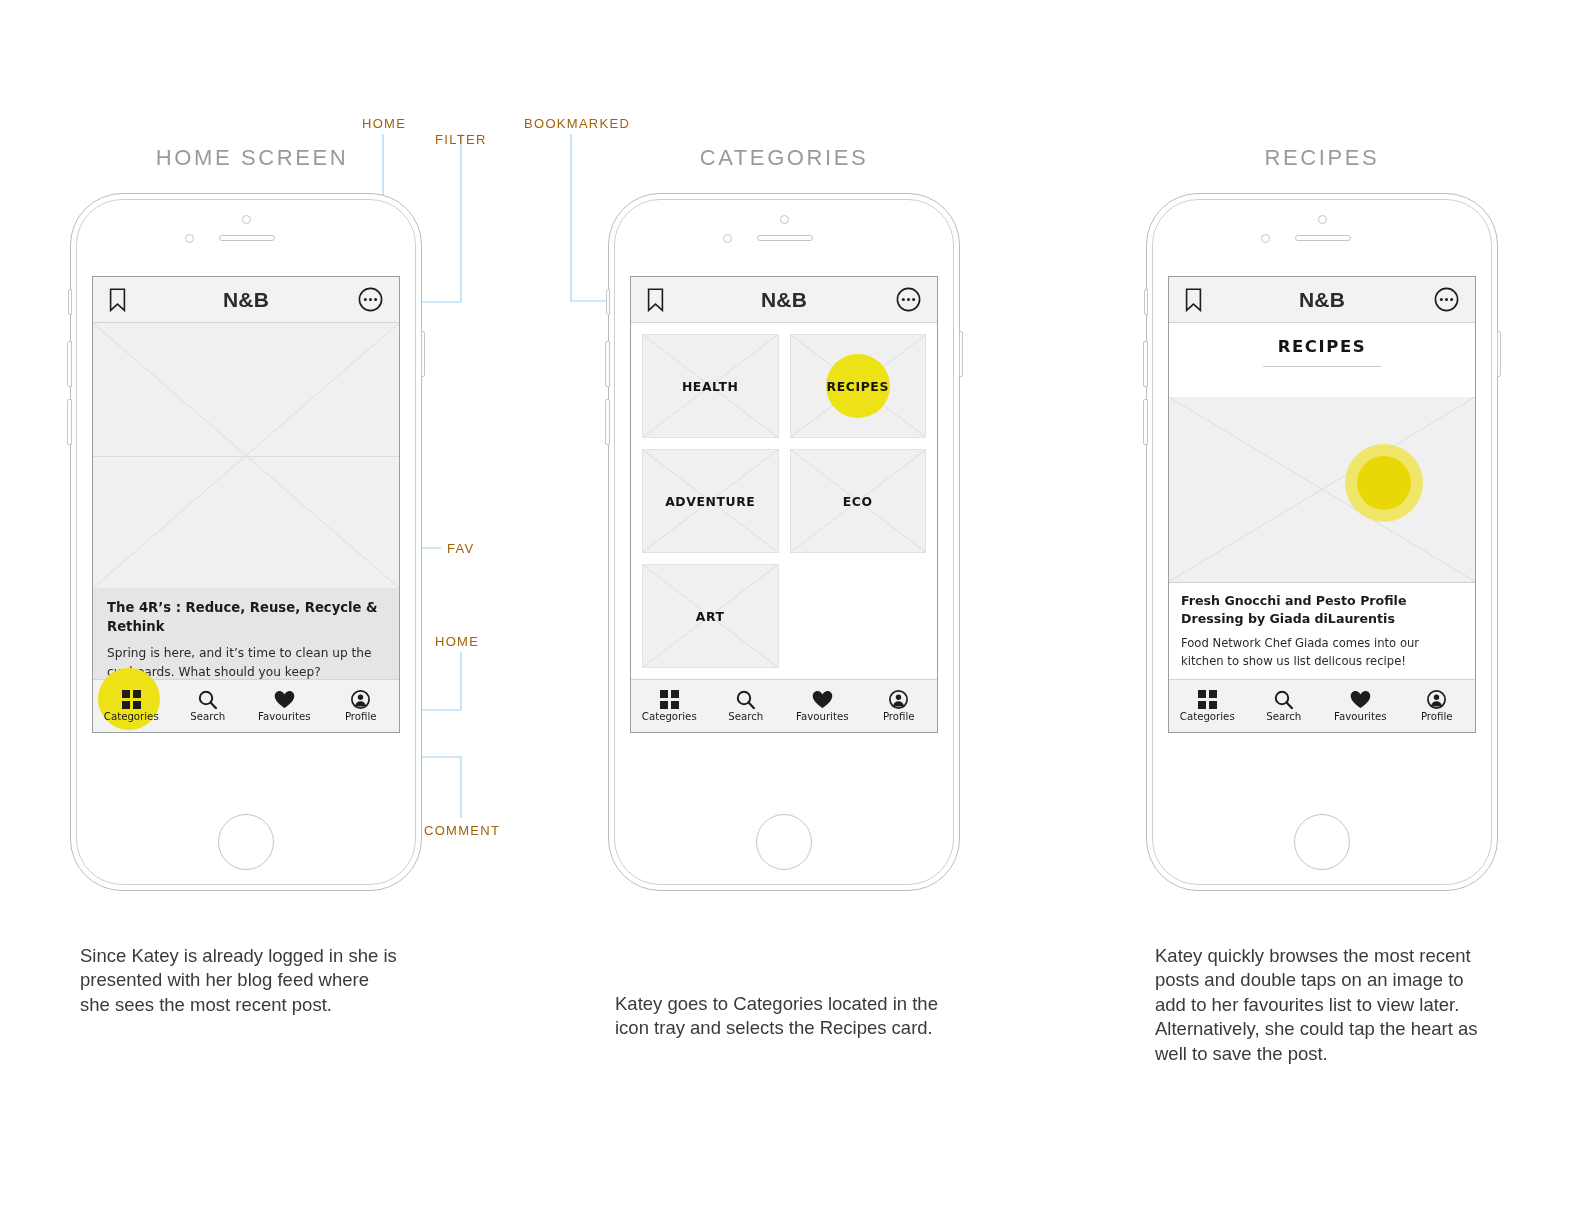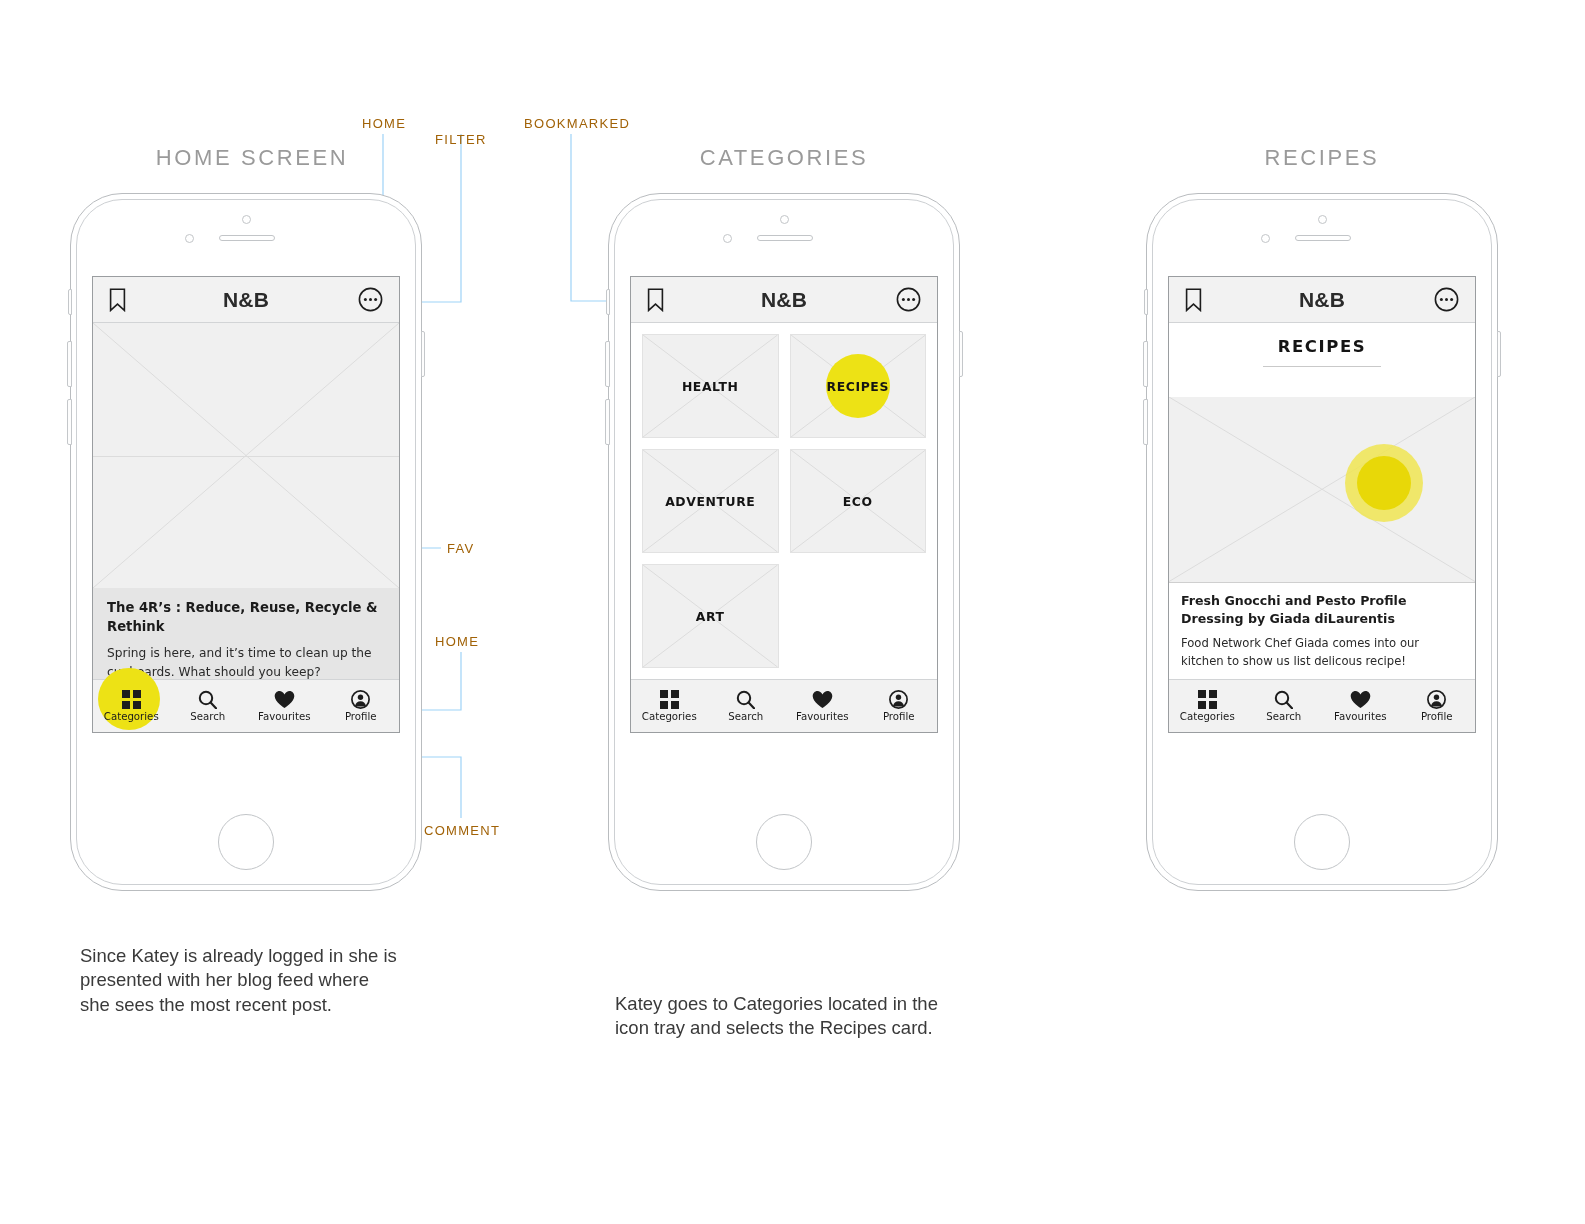--- a/index.html
+++ b/index.html
@@ -628,14 +628,15 @@
             <path d="M3.9,16.4 C4.6,12.9 6.8,11.3 9.5,11.3 C12.2,11.3 14.4,12.9 15.1,16.4 Z" fill="#1d1d1d"></path>
           </svg>
           <span class="tab-label">Profile</span>
         </div>
       </div>
     </div>
   </div>
 
   <div class="caption" style="left:80px;  top:944px; width:318px;">Since Katey is already logged in she is presented with her blog feed where she sees the most recent post.</div>
   <div class="caption" style="left:615px; top:992px; width:330px;">Katey goes to Categories located in the icon tray and selects the Recipes card.</div>
+  <div class="caption" style="left:1155px;top:944px; width:325px;">Katey quickly browses the most recent posts and double taps on an image to add to her favourites list to view later. Alternatively, she could tap the heart as well to save the post.</div>
 
 </div>
 
 </body></html>

